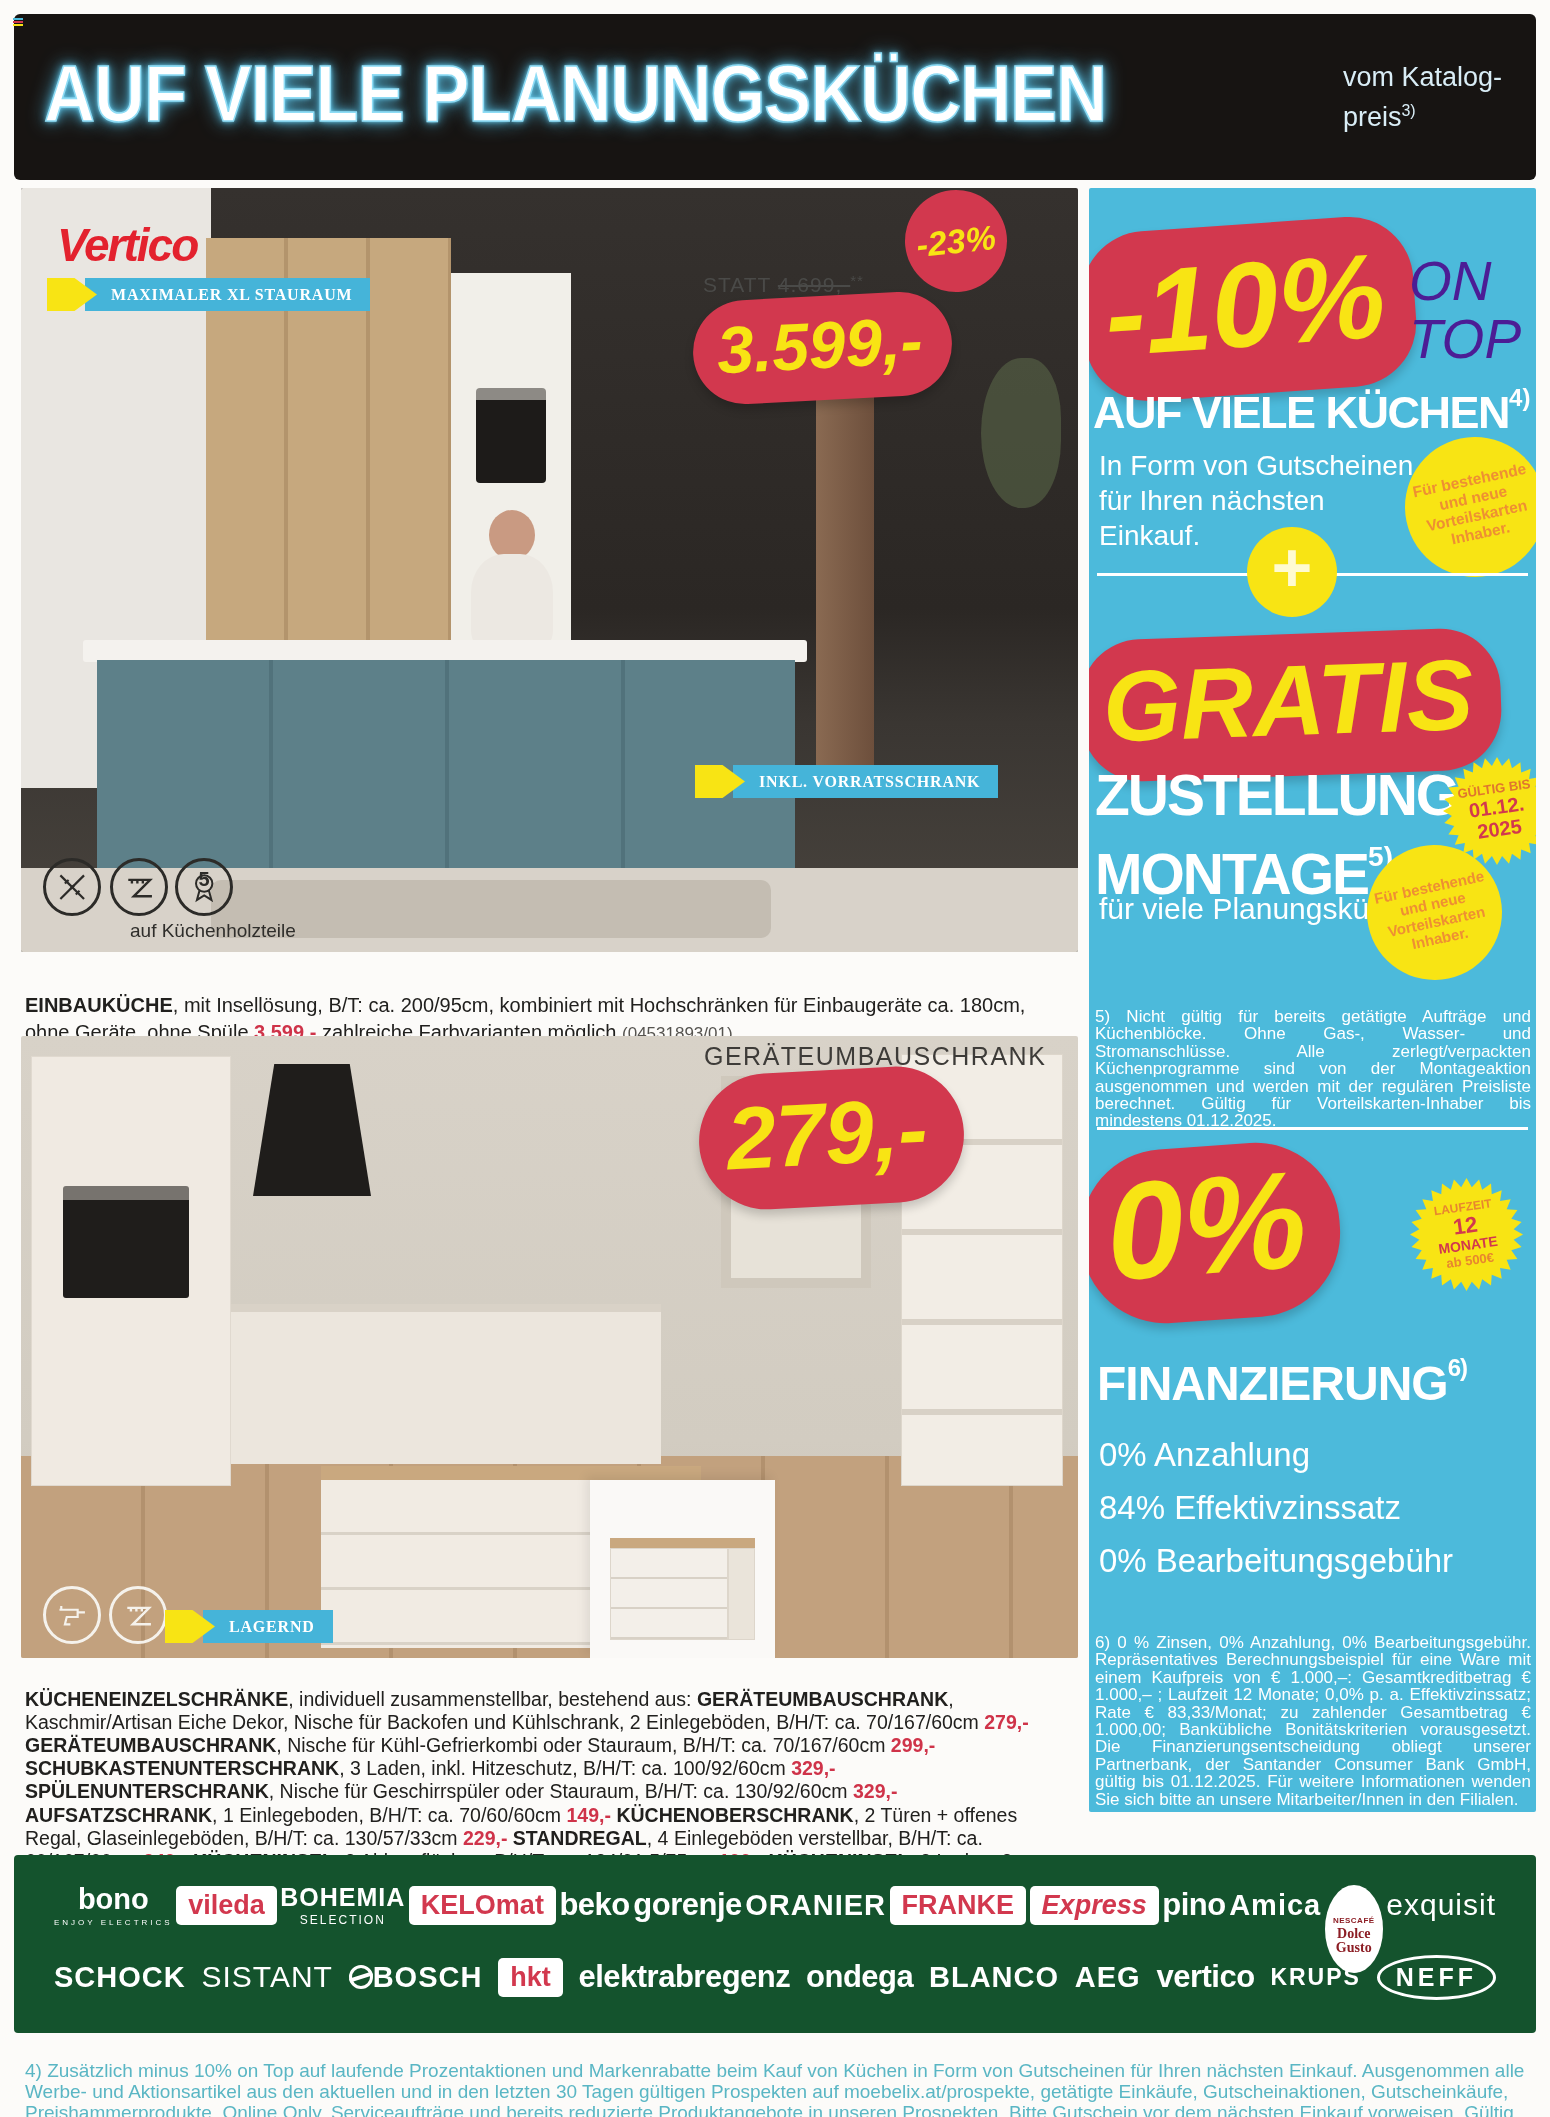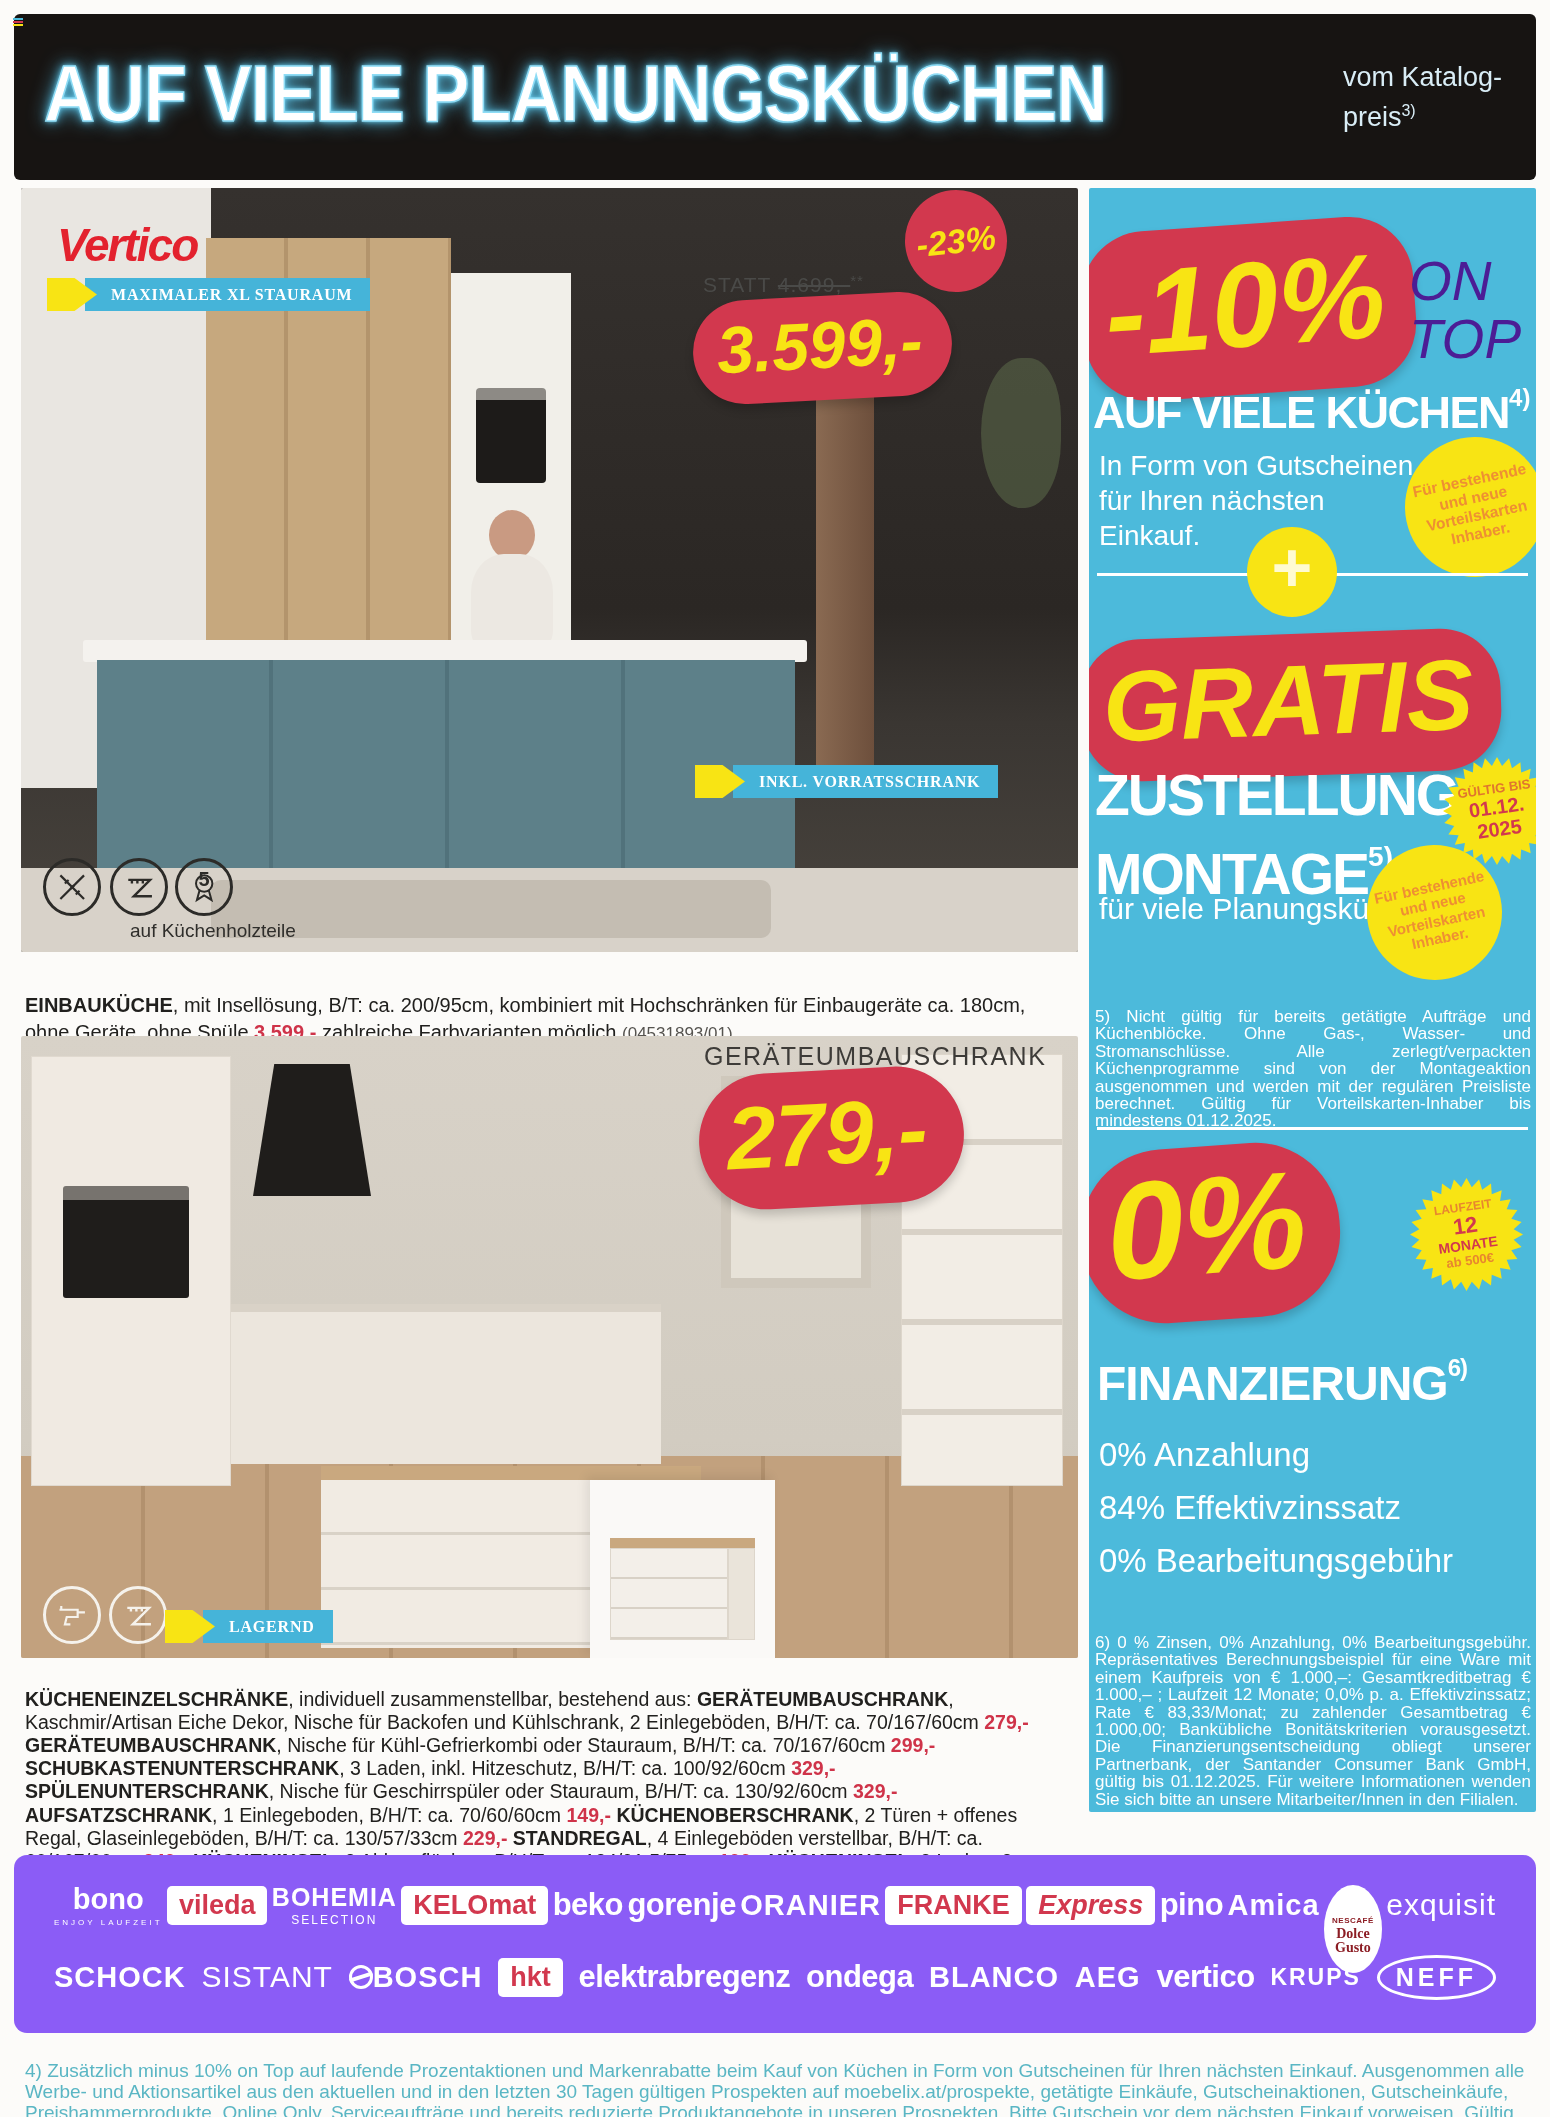--- a/index.html
+++ b/index.html
@@ -128,21 +128,21 @@
   #laufzeit-burst .l1{font-size:12px;font-weight:700;color:#e8862f;}
   #laufzeit-burst .l2{font-size:22px;font-weight:800;color:#d2384e;}
   #laufzeit-burst .l3{font-size:14px;font-weight:800;color:#d2384e;}
   #laufzeit-burst .l4{font-size:13px;font-weight:700;color:#e8862f;}
   #promo-finanz{position:absolute;left:8px;top:1166px;font-size:48px;font-weight:800;letter-spacing:-1px;white-space:nowrap;}
   #promo-finanz sup{font-size:24px;vertical-align:24px;}
   #promo-benefits{position:absolute;left:10px;top:1240px;font-size:33px;line-height:53px;}
   #footnote6{top:1417px;margin-top:29px;}
 
   
-  #brandbar{position:absolute;left:14px;top:1855px;width:1522px;height:178px;background:#8b5cf6;border-radius:13px;padding:14px 40px 10px;}
+  #brandbar{position:absolute;left:14px;top:1855px;width:1522px;height:178px;background:#14532d;border-radius:4px;padding:14px 40px 10px;}
   .brand-row{display:flex;justify-content:space-between;align-items:center;height:72px;}
   .brand{display:flex;flex-direction:column;align-items:center;justify-content:center;color:#fff;font-weight:700;font-size:29px;white-space:nowrap;}
   .kind-plain{letter-spacing:1px;}
   .kind-plain-small{font-size:23px;letter-spacing:2px;}
   .kind-script{font-size:31px;letter-spacing:-.5px;text-transform:lowercase;}
   .kind-thin{font-weight:400;font-size:30px;letter-spacing:1px;}
   .kind-box,.kind-box-italic{background:#fff;color:#d2384e;border-radius:5px;padding:4px 12px;font-size:27px;}
   .kind-box-italic{font-style:italic;}
   .kind-stack .sub{font-size:8px;letter-spacing:3px;font-weight:400;margin-top:2px;}
   .kind-stack-caps{font-size:25px;letter-spacing:1px;}
@@ -337,21 +337,21 @@
       <div>84% Effektivzinssatz</div>
       <div>0% Bearbeitungsgebühr</div>
     </div>
     <p id="footnote6" class="panel-note">6) 0 % Zinsen, 0% Anzahlung, 0% Bearbeitungsgebühr. Repräsentatives Berechnungsbeispiel für eine Ware mit einem Kaufpreis von € 1.000,–: Gesamtkreditbetrag € 1.000,– ; Laufzeit 12 Monate; 0,0% p. a. Effektivzinssatz; Rate € 83,33/Monat; zu zahlender Gesamtbetrag € 1.000,00; Bankübliche Bonitätskriterien vorausgesetzt. Die Finanzierungsentscheidung obliegt unserer Partnerbank, der Santander Consumer Bank GmbH, gültig bis 01.12.2025. Für weitere Informationen wenden Sie sich bitte an unsere Mitarbeiter/Innen in den Filialen.</p>
   </div>
 
   <div id="brandbar">
     <div class="brand-row">
         <div class="brand kind-stack">
           <span>bono</span>
-          <span class="sub">ENJOY LAUFZEIT</span>
+          <span class="sub">ENJOY ELECTRICS</span>
         </div>
         <div class="brand kind-box">
           <span>vileda</span>
         </div>
         <div class="brand kind-stack-caps">
           <span>BOHEMIA</span>
           <span class="sub">SELECTION</span>
         </div>
         <div class="brand kind-box">
           <span>KELOmat</span>

